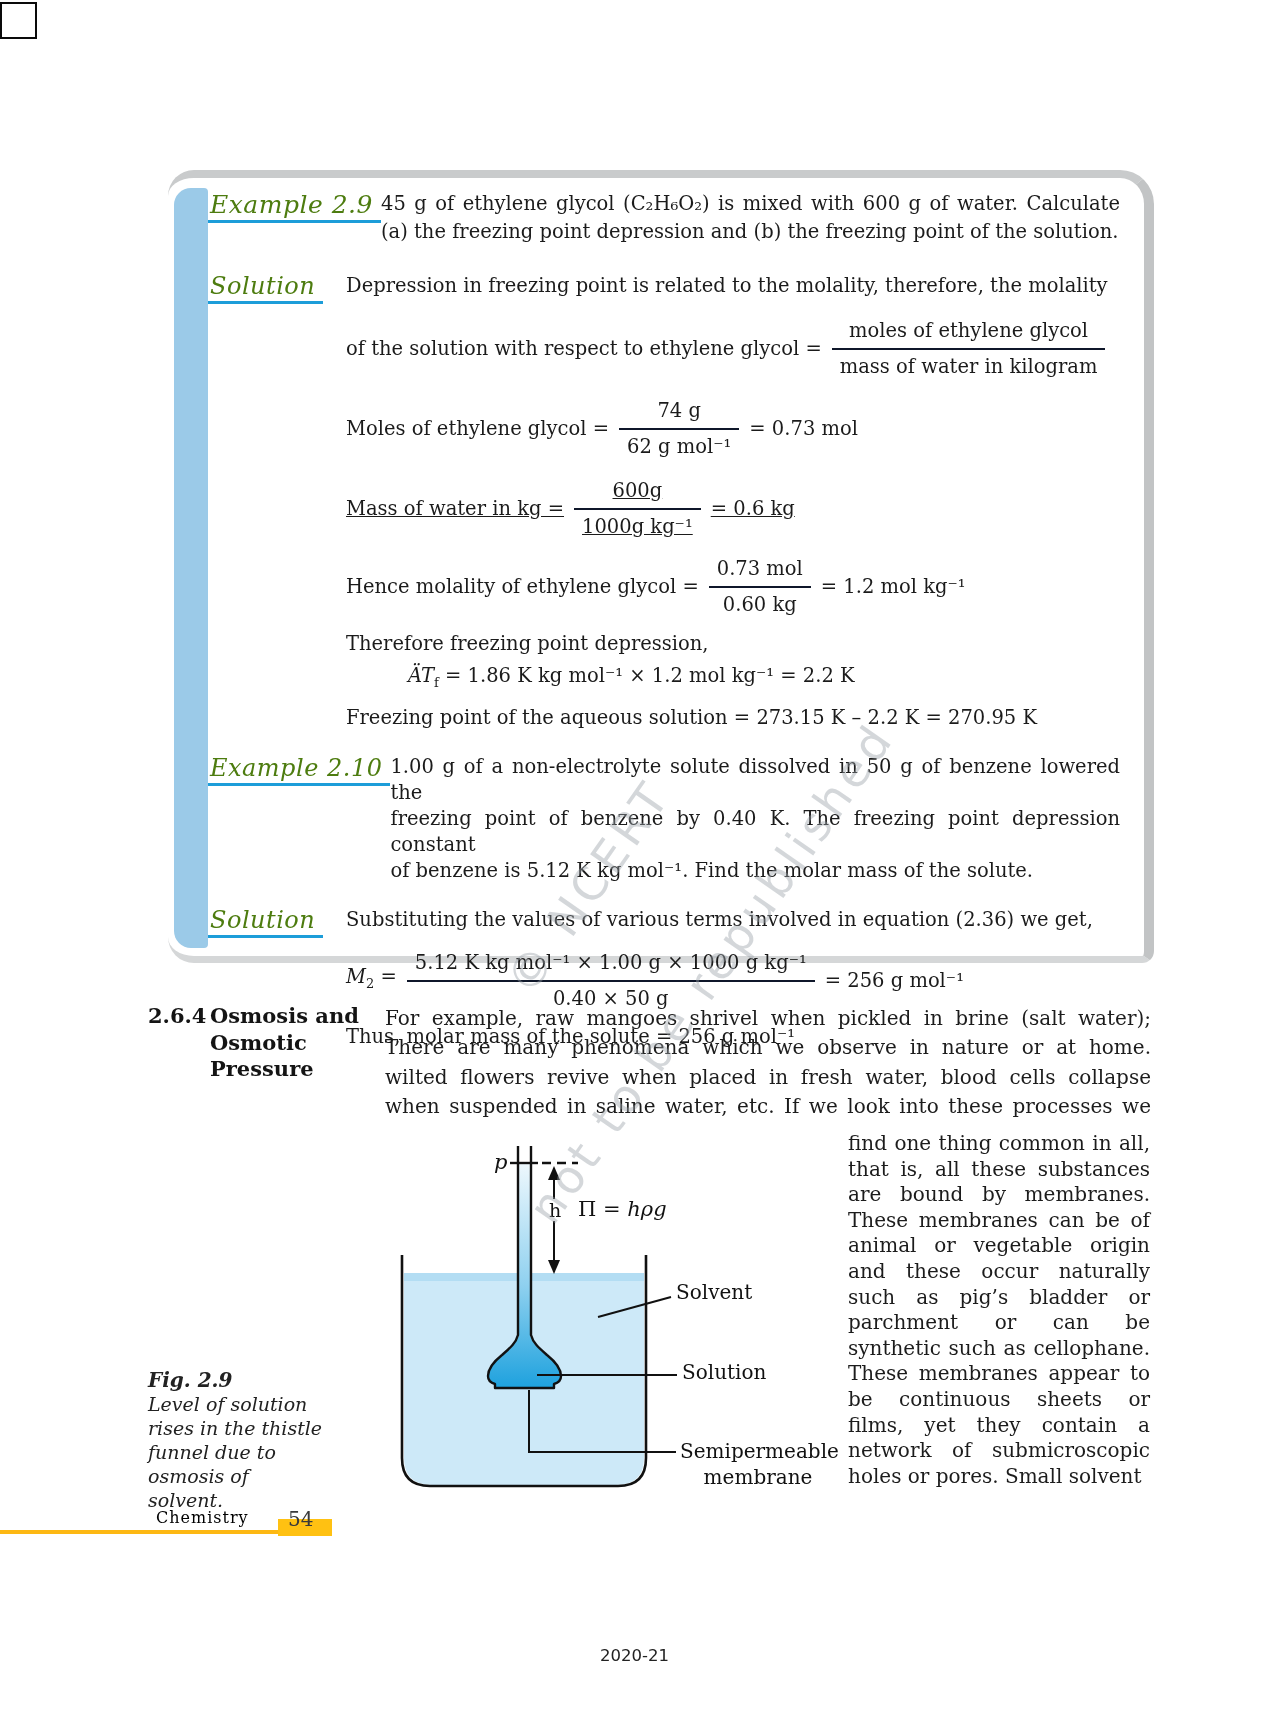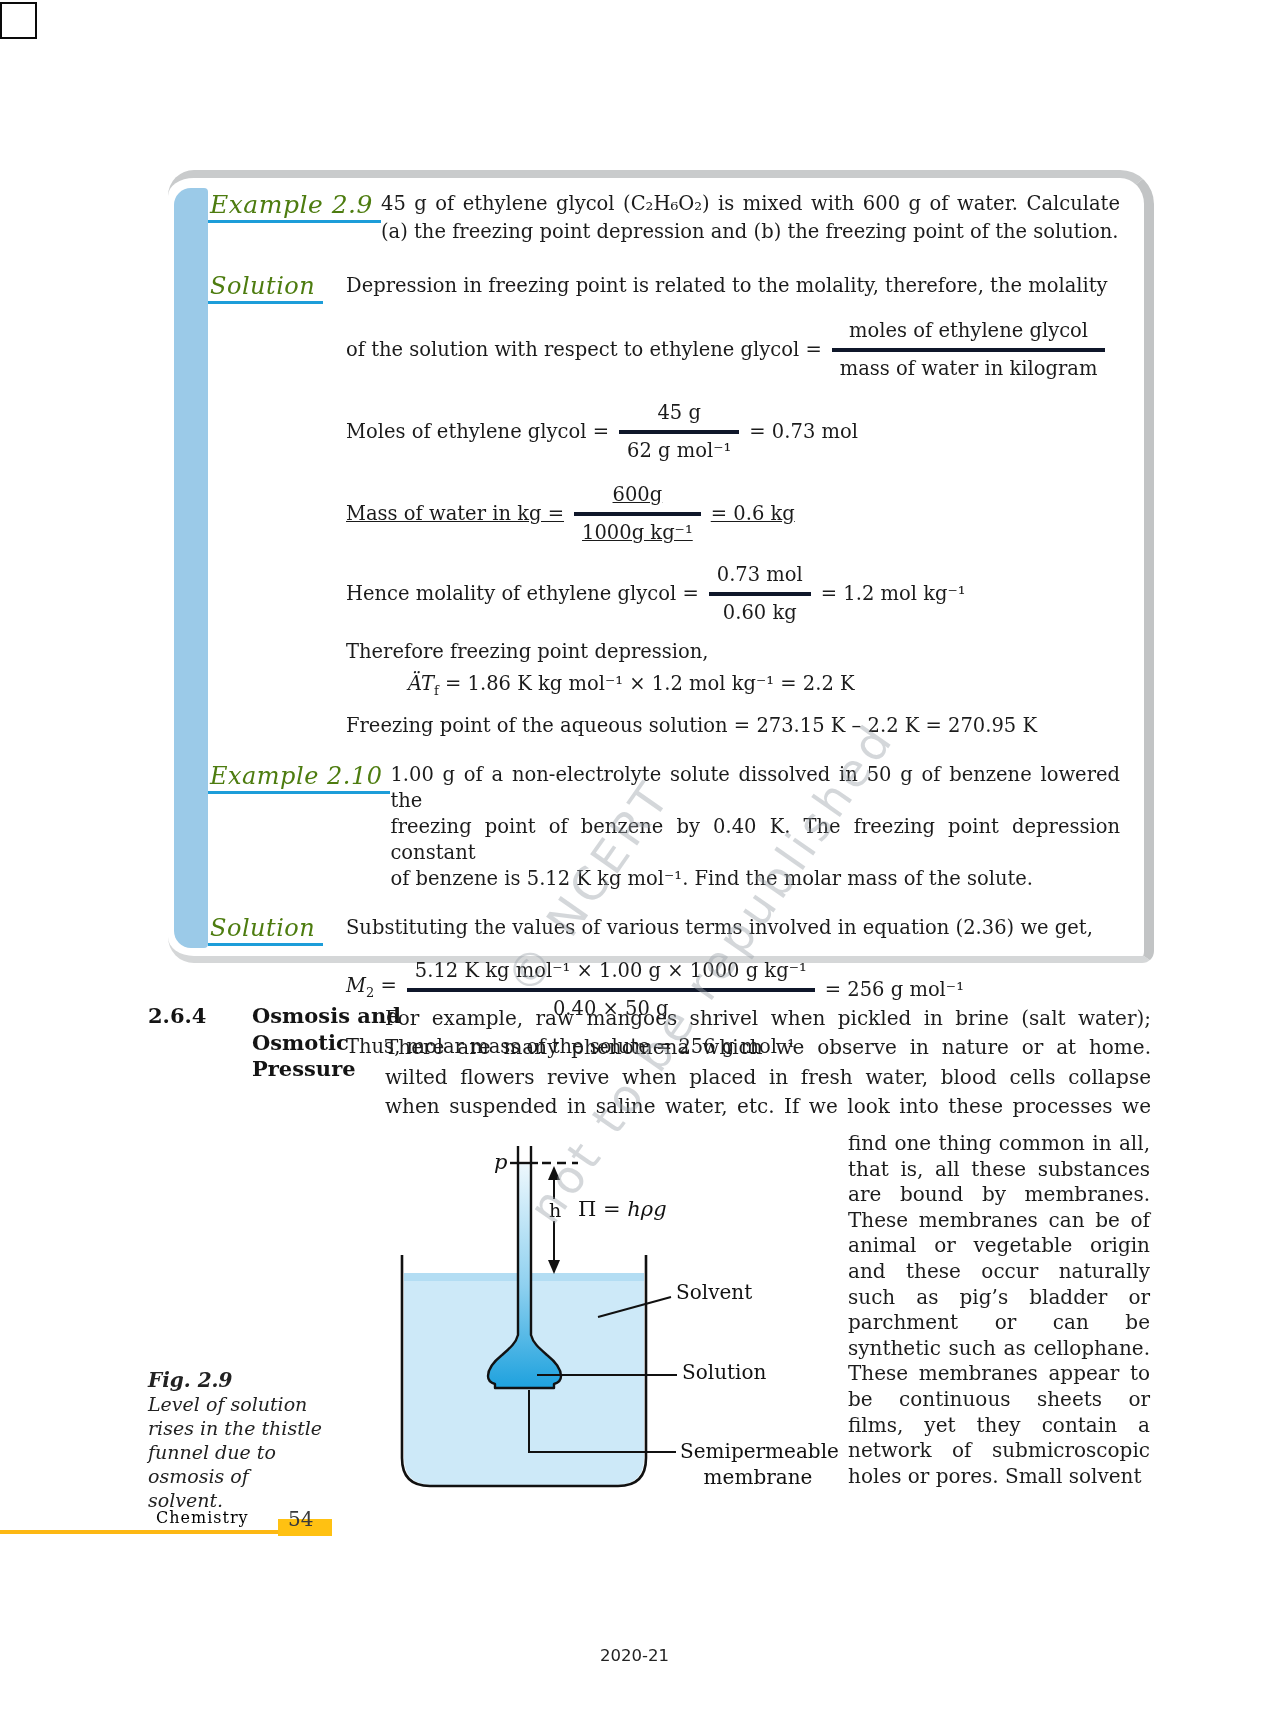--- a/index.html
+++ b/index.html
@@ -16,37 +16,37 @@
   .ex-body{position:absolute;left:40px;top:0px;right:24px;}
   .xrow{display:flex;align-items:flex-start;}
   .xlabel{flex:0 0 138px;}
   .xcontent{flex:1;font-size:19.5px;line-height:28px;color:#1b1b1b;}
   .script{display:inline-block;font-style:italic;color:#4d7c0f;font-size:25px;letter-spacing:0.5px;
     border-bottom:3px solid #1d9dd9;padding:0 8px 1px 2px;white-space:nowrap;}
   .script.small{font-size:24px;}
   .jl{text-align-last:justify;text-align:justify;}
   .eqrow{display:flex;align-items:center;font-size:19.5px;}
   .frac{display:inline-flex;flex-direction:column;text-align:center;margin:0 10px;}
-  .frac .num{border-bottom:4px solid #0f172a;padding:1px 8px 3px;}
+  .frac .num{border-bottom:2px solid #0f172a;padding:1px 8px 3px;}
   .frac .den{padding:3px 8px 1px;}
   .it{font-style:italic;}
   sub.sm{font-size:13px;}
   .indent{margin-left:62px;}
   .nowrap{white-space:nowrap;}
 
   
   .watermark{position:absolute;left:330px;top:575px;width:640px;height:710px;z-index:6;
     display:flex;align-items:center;justify-content:center;pointer-events:none;}
   .wm-inner{transform:rotate(-55deg);text-align:center;color:#9aa2a9;opacity:0.42;
     font-size:46px;letter-spacing:5px;line-height:150px;white-space:nowrap;
     font-family:"DejaVu Sans",sans-serif;}
 
   
   .section-heading{position:absolute;left:148px;top:1003px;display:flex;font-weight:bold;
-    font-size:21px;line-height:26.5px;color:#141414;gap:42px;}
+    font-size:21px;line-height:26.5px;color:#141414;}
   .sec-num{flex:0 0 62px;}
   .main-para{position:absolute;left:385px;top:1004px;width:766px;font-size:20px;line-height:29.3px;}
   .right-para{position:absolute;left:848px;top:1131px;width:302px;font-size:20px;line-height:25.6px;}
 
   
   .figure{position:absolute;left:380px;top:1130px;width:480px;height:380px;}
   .figure svg{position:absolute;left:0;top:0;}
   .fig-label{position:absolute;font-size:20px;color:#111;}
   .fig-p{left:114px;top:20px;font-style:italic;font-size:21px;}
   .fig-h{left:166px;top:69px;background:#fff;padding:0 3px;font-size:19px;}
@@ -104,21 +104,21 @@
             <span>of the solution with respect to ethylene glycol =</span>
             <span class="frac">
               <span class="num">moles of ethylene glycol</span>
               <span class="den">mass of water in kilogram</span>
             </span>
           </div>
 
           <div class="eqrow" style="margin-top:14px;">
             <span>Moles of ethylene glycol =</span>
             <span class="frac">
-              <span class="num">45 g</span>
+              <span class="num">74 g</span>
               <span class="den">62 g mol⁻¹</span>
             </span>
             <span>= 0.73 mol</span>
           </div>
 
           <div class="eqrow" style="margin-top:14px;text-decoration:underline;">
             <span>Mass of water in kg =</span>
             <span class="frac">
               <span class="num">600g</span>
               <span class="den">1000g kg⁻¹</span>

